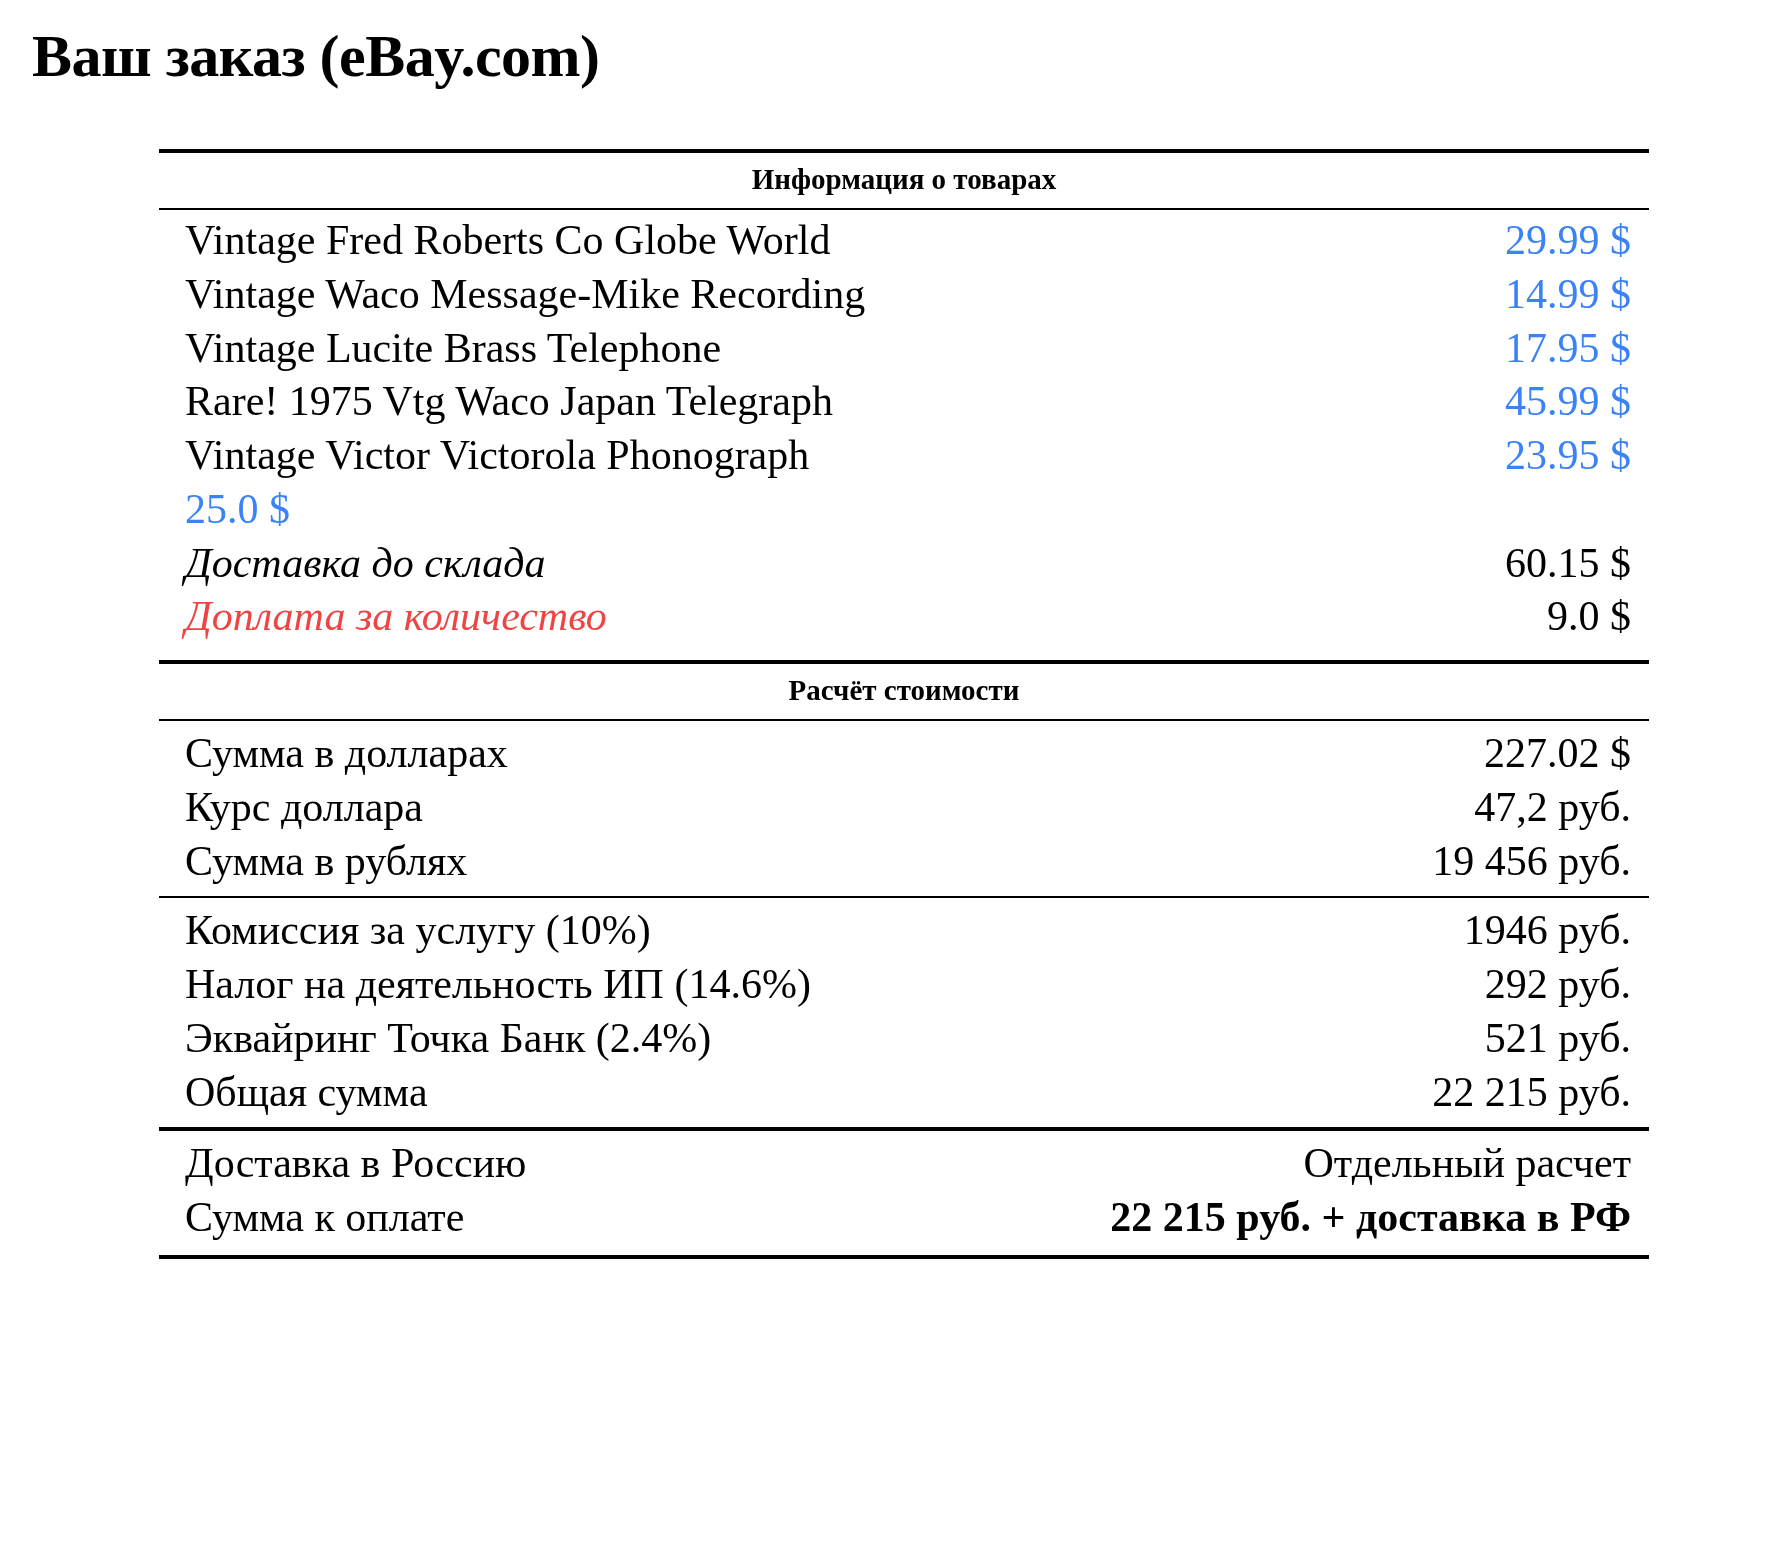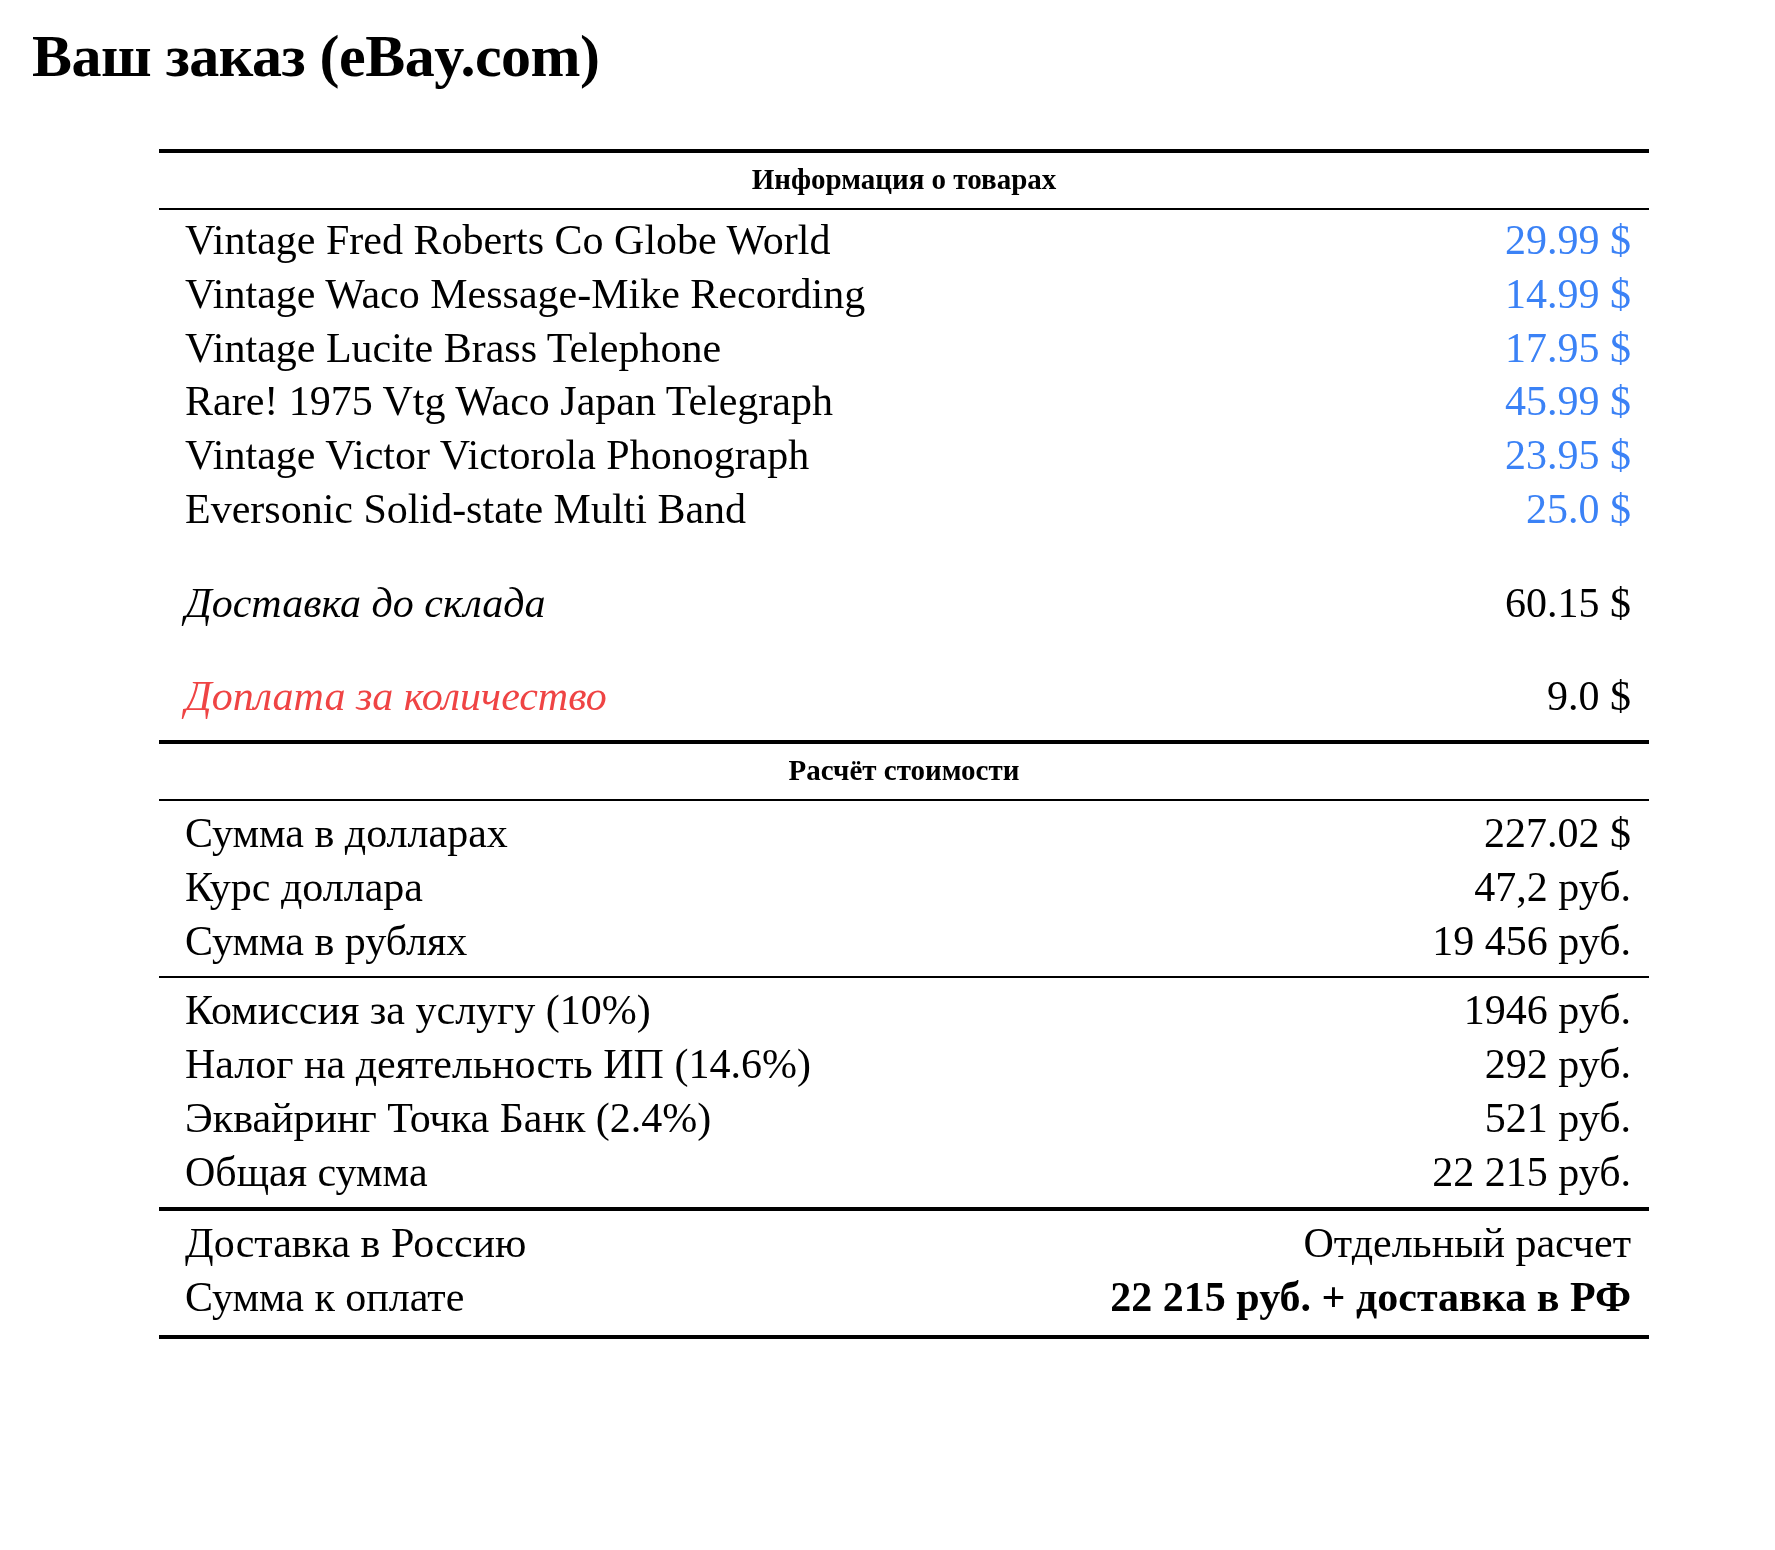--- a/index.html
+++ b/index.html
@@ -66,21 +66,20 @@
   }
   .row .value {
     white-space: nowrap;
     text-align: right;
   }
   .price {
     color: #3b82f6;
   }
   .italic {
     font-style: italic;
-    margin-top: 40px;
   }
   .blue {
     color: #ef4444;
     font-family: Liberation Serif, serif;
   }
   .bold {
     font-weight: bold;
   }
   .group {
     padding: 6px 0 8px 0;
@@ -125,21 +124,20 @@
         <span class="label">Rare! 1975 Vtg Waco Japan Telegraph</span>
         <span class="value price">45.99 $</span>
       </div>
 
       <div class="row">
         <span class="label">Vintage Victor Victorola Phonograph</span>
         <span class="value price">23.95 $</span>
       </div>
 
       <div class="row">
-        <span class="label">Eversonic Solid-state Multi Band</span>
         <span class="value price">25.0 $</span>
       </div>
 
       <div class="row">
         <span class="label italic">Доставка до склада</span>
         <span class="value">60.15 $</span>
       </div>
 
       <div class="row">
         <span class="label italic blue">Доплата за количество</span>

